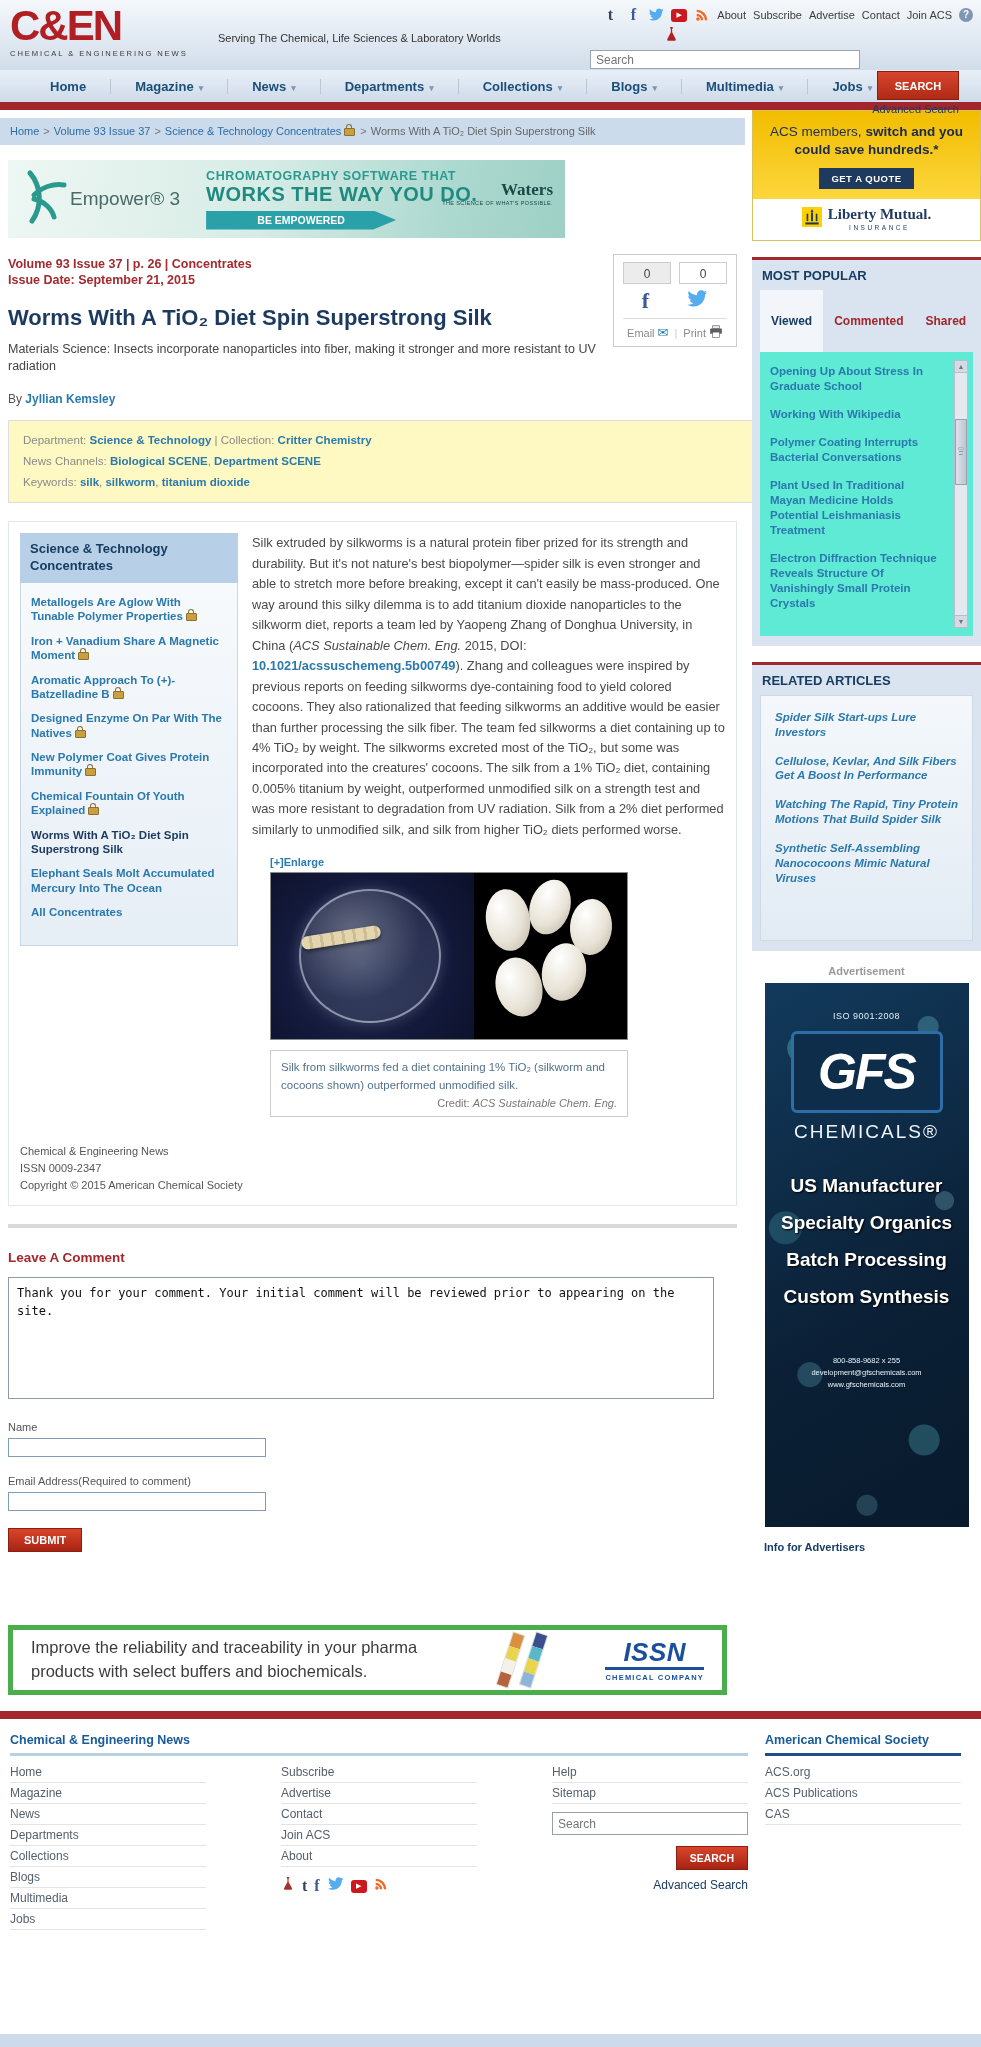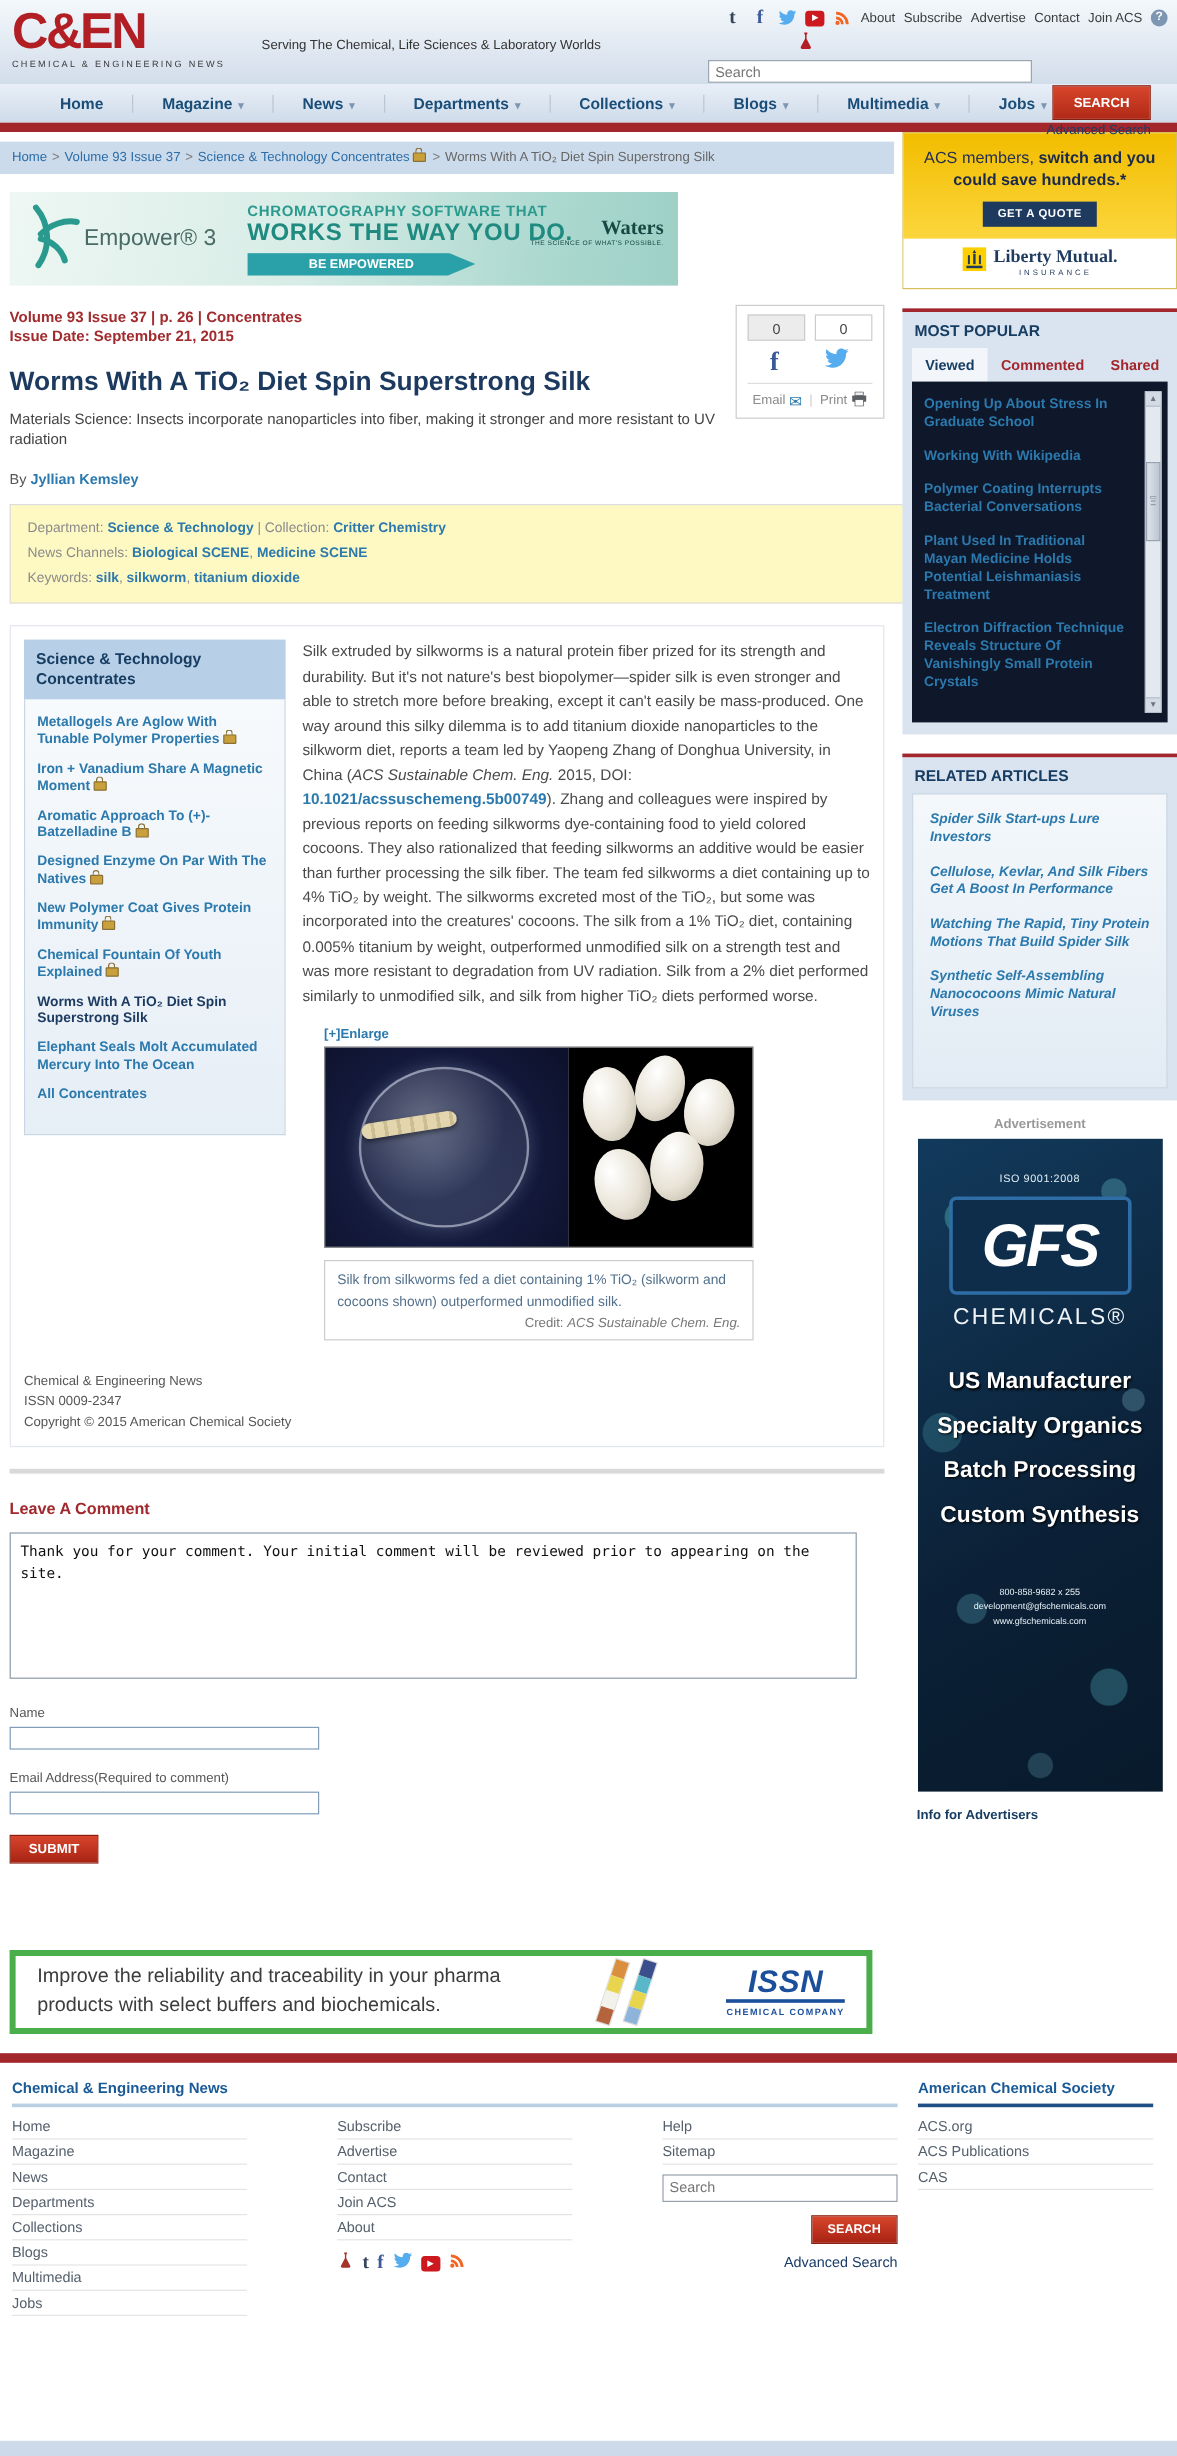--- a/index.html
+++ b/index.html
@@ -140,23 +140,23 @@
   .liberty-text { font-size:13.5px; color:#23304f; line-height:1.35; }
   .liberty-text b { color:#1b2a4a; }
   .liberty-cta { margin-top:9px; background:#1e3a5f; color:#fff; border:none; font-weight:bold; font-size:9.5px; letter-spacing:.5px; padding:5px 12px; cursor:pointer; }
   .liberty-bottom { background:#fff; padding:7px 0 9px; display:flex; align-items:center; justify-content:center; gap:6px; }
   .lm-name { font:bold 15px "Liberation Serif",serif; color:#1e3a5f; }
   .lm-sub { font-size:6.5px; letter-spacing:2.5px; color:#1e3a5f; text-align:center; margin-top:1px; }
 
   .side-box { margin-top:16px; border-top:3px solid #a2262b; background:#d9e4f0; padding-bottom:10px; }
   .side-box-title { padding:8px 10px 7px; color:#173d62; font-weight:bold; font-size:13px; }
   .mp-tabs { display:flex; padding-left:8px; }
-  .mp-tab { padding:7px 11px; font-weight:bold; font-size:12px; color:#a2262b; cursor:pointer; }
+  .mp-tab { padding:24px 11px; font-weight:bold; font-size:12px; color:#a2262b; cursor:pointer; }
   .mp-tab.active { background:#f2f6fa; color:#173d62; cursor:default; }
-  .mp-list { position:relative; margin:0 8px; background:#0f172a; padding:12px 32px 12px 10px; min-height:186px; }
+  .mp-list { position:relative; margin:0 8px; background:#5eead4; padding:12px 32px 12px 10px; min-height:186px; }
   .mp-item { font-weight:bold; font-size:11.5px; color:#2b79ad; line-height:1.3; margin-bottom:13px; cursor:pointer; }
   .scrollbar { position:absolute; right:5px; top:8px; bottom:8px; width:14px; background:#e4e9f0; border:1px solid #b6bfca; }
   .sb-arrow { height:12px; text-align:center; font-size:7px; color:#6a7686; line-height:12px; cursor:pointer; background:#d4dbe4; }
   .sb-up { border-bottom:1px solid #b6bfca; }
   .sb-down { position:absolute; bottom:0; left:0; right:0; border-top:1px solid #b6bfca; }
   .sb-thumb { position:absolute; top:58px; left:0; right:0; height:66px; background:linear-gradient(90deg,#dde3ea,#bcc6d2); border:1px solid #98a3b1; cursor:grab; }
   .sb-thumb::after { content:""; position:absolute; left:3px; right:3px; top:28px; height:1px; box-shadow:0 0 0 .5px #8f9aa8, 0 3px 0 0 #8f9aa8, 0 6px 0 0 #8f9aa8; }
 
   .rel-list { margin:0 8px; border:1px solid #cdd9e5; background:linear-gradient(#f4f8fb,#e2ebf4); padding:14px 14px 40px; }
   .rel-item { font-weight:bold; font-size:11.5px; color:#2b79ad; line-height:1.3; margin-bottom:14px; cursor:pointer;font-style:italic; }
@@ -350,21 +350,21 @@
         <h1 class="page-title">Worms With A TiO₂ Diet Spin Superstrong Silk</h1>
         <p class="dek">Materials Science: Insects incorporate nanoparticles into fiber, making it stronger and more resistant to UV radiation</p>
         <p class="byline"><span>By </span><a>Jyllian Kemsley</a></p>
       </div>
 
       <div class="info-box">
         <div>
           <span class="info-label">Department: </span><a class="info-link">Science &amp; Technology</a><span class="info-label"> | Collection: </span><a class="info-link">Critter Chemistry</a>
         </div>
         <div>
-          <span class="info-label">News Channels: </span><span><span class="info-seg"><a class="info-link">Biological SCENE</a><span class="info-sep">, </span></span><span class="info-seg"><a class="info-link">Medicine SCENE</a></span></span>
+          <span class="info-label">News Channels: </span><span><span class="info-seg"><a class="info-link">Biological SCENE</a><span class="info-sep">, </span></span><span class="info-seg"><a class="info-link">Department SCENE</a></span></span>
         </div>
         <div>
           <span class="info-label">Keywords: </span><span><span class="info-seg"><a class="info-link">silk</a><span class="info-sep">, </span></span><span class="info-seg"><a class="info-link">silkworm</a><span class="info-sep">, </span></span><span class="info-seg"><a class="info-link">titanium dioxide</a></span></span>
         </div>
       </div>
 
       <div class="article-box">
         <div class="article-main">
           <aside class="concentrates">
             <div class="conc-header">Science &amp; Technology Concentrates</div>

